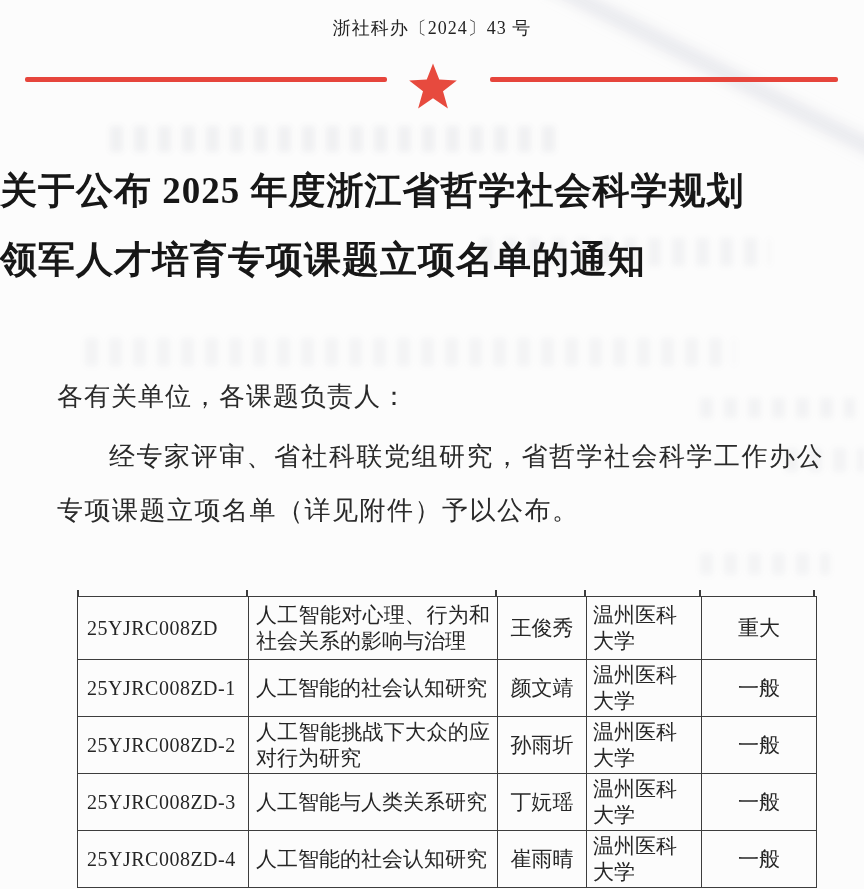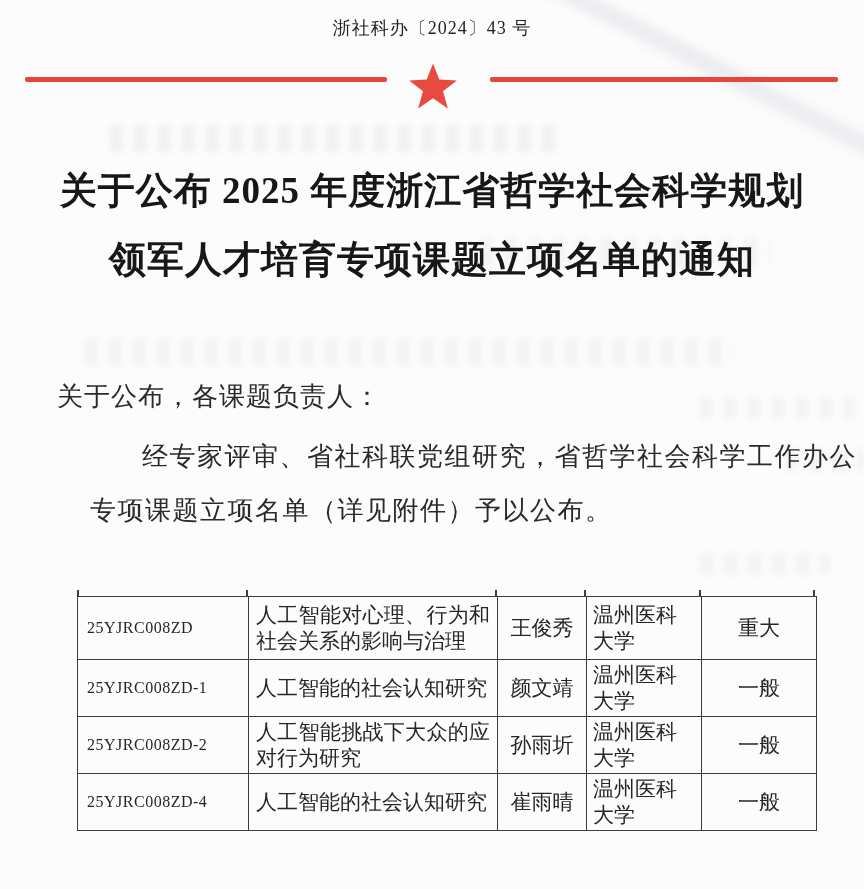--- a/index.html
+++ b/index.html
@@ -15,51 +15,51 @@
     text-align:center;font-size:18px;letter-spacing:1px;color:#232323;
   }
   
   .rule-seg{position:absolute;top:77px;height:5px;background:#e6453c;border-radius:2px;}
   .rule-left{left:25px;width:362px;}
   .rule-right{left:490px;width:348px;}
   .star-wrap{position:absolute;left:408px;top:63px;width:50px;height:46px;}
   .star-wrap svg{display:block;width:100%;height:100%;}
   
   .doc-title{
-    position:absolute;top:156px;left:0;right:0;text-align:center;
+    position:absolute;top:156px;left:0;right:0;text-align:left;
     font-weight:bold;font-size:37px;line-height:69px;letter-spacing:1px;color:#171717;
   }
   
   .salutation{
     position:absolute;top:379px;left:57px;
     font-size:26px;letter-spacing:1px;color:#2a2a2a;white-space:nowrap;
   }
   .paragraph{
     position:absolute;top:430px;left:57px;width:786px;
     font-size:26px;color:#2a2a2a;
   }
-  .paragraph .pline{line-height:54px;height:54px;letter-spacing:1.5px;white-space:nowrap;margin-left:33px;}
+  .paragraph .pline{line-height:54px;height:54px;letter-spacing:1.5px;white-space:nowrap;}
   .paragraph .pline.indent{text-indent:2em;}
   
   .doc-table{
     position:absolute;top:596px;left:77px;width:739px;
     border-collapse:collapse;table-layout:fixed;
     font-size:21px;color:#262626;
   }
   .doc-table td{
     border:1.8px solid #3d3d3d;
     padding:2px 8px;vertical-align:middle;line-height:26px;
     overflow:hidden;
   }
   .doc-table tr:nth-child(1){height:63px;}
   .doc-table tr:nth-child(2){height:56px;}
   .doc-table tr:nth-child(3){height:56px;}
   .doc-table tr:nth-child(4){height:56px;}
   .doc-table tr:nth-child(5){height:47px;}
-  td.c-code{font-size:16px;letter-spacing:.5px;padding-left:9px;}
+  td.c-code{font-size:20px;letter-spacing:.5px;padding-left:9px;}
   td.c-title{text-align:justify;padding:2px 7px;margin-left:35px;}
   td.c-name{text-align:center;padding:2px 3px;margin-top:42px;}
   td.c-inst{text-align:left;padding:2px 6px;}
   td.c-cat{text-align:center;}
   
   .stub{position:absolute;top:590px;width:2px;height:7px;background:#3d3d3d;}
   
   .smudge{position:absolute;pointer-events:none;filter:blur(3px);
     background:repeating-linear-gradient(90deg,rgba(110,115,135,.11) 0 13px,rgba(110,115,135,0) 13px 24px);}
   .crease{position:absolute;pointer-events:none;filter:blur(5px);
@@ -84,21 +84,21 @@
   <svg viewBox="0 0 48 44" xmlns="http://www.w3.org/2000/svg">
     <polygon fill="#e74a3e" points="24,0.5 30,15.8 46.9,16.6 33.6,27 38.3,43.5 24,33.8 9.7,43.5 14.4,27 1.1,16.6 18,15.8"></polygon>
   </svg>
 </div>
 
 <div class="doc-title">
   <div>关于公布 2025 年度浙江省哲学社会科学规划</div>
   <div>领军人才培育专项课题立项名单的通知</div>
 </div>
 
-<div class="salutation">关于公布，各课题负责人：</div>
+<div class="salutation">各有关单位，各课题负责人：</div>
 
 <div class="paragraph">
   <div class="pline indent">经专家评审、省社科联党组研究，省哲学社会科学工作办公</div>
   <div class="pline">专项课题立项名单（详见附件）予以公布。</div>
 </div>
 
 <div class="stub" style="left:77px;"></div>
 <div class="stub" style="left:246px;"></div>
 <div class="stub" style="left:495px;"></div>
 <div class="stub" style="left:584px;"></div>
@@ -131,20 +131,27 @@
   </tr>
 
   <tr>
     <td class="c-code">25YJRC008ZD-2</td>
     <td class="c-title">人工智能挑战下大众的应对行为研究</td>
     <td class="c-name">孙雨圻</td>
     <td class="c-inst">温州医科大学</td>
     <td class="c-cat">一般</td>
   </tr>
 
+  <tr>
+    <td class="c-code">25YJRC008ZD-3</td>
+    <td class="c-title">人工智能与人类关系研究</td>
+    <td class="c-name">丁妧瑶</td>
+    <td class="c-inst">温州医科大学</td>
+    <td class="c-cat">一般</td>
+  </tr>
 
   <tr>
     <td class="c-code">25YJRC008ZD-4</td>
     <td class="c-title">人工智能的社会认知研究</td>
     <td class="c-name">崔雨晴</td>
     <td class="c-inst">温州医科大学</td>
     <td class="c-cat">一般</td>
   </tr>
 </tbody>
 </table>

